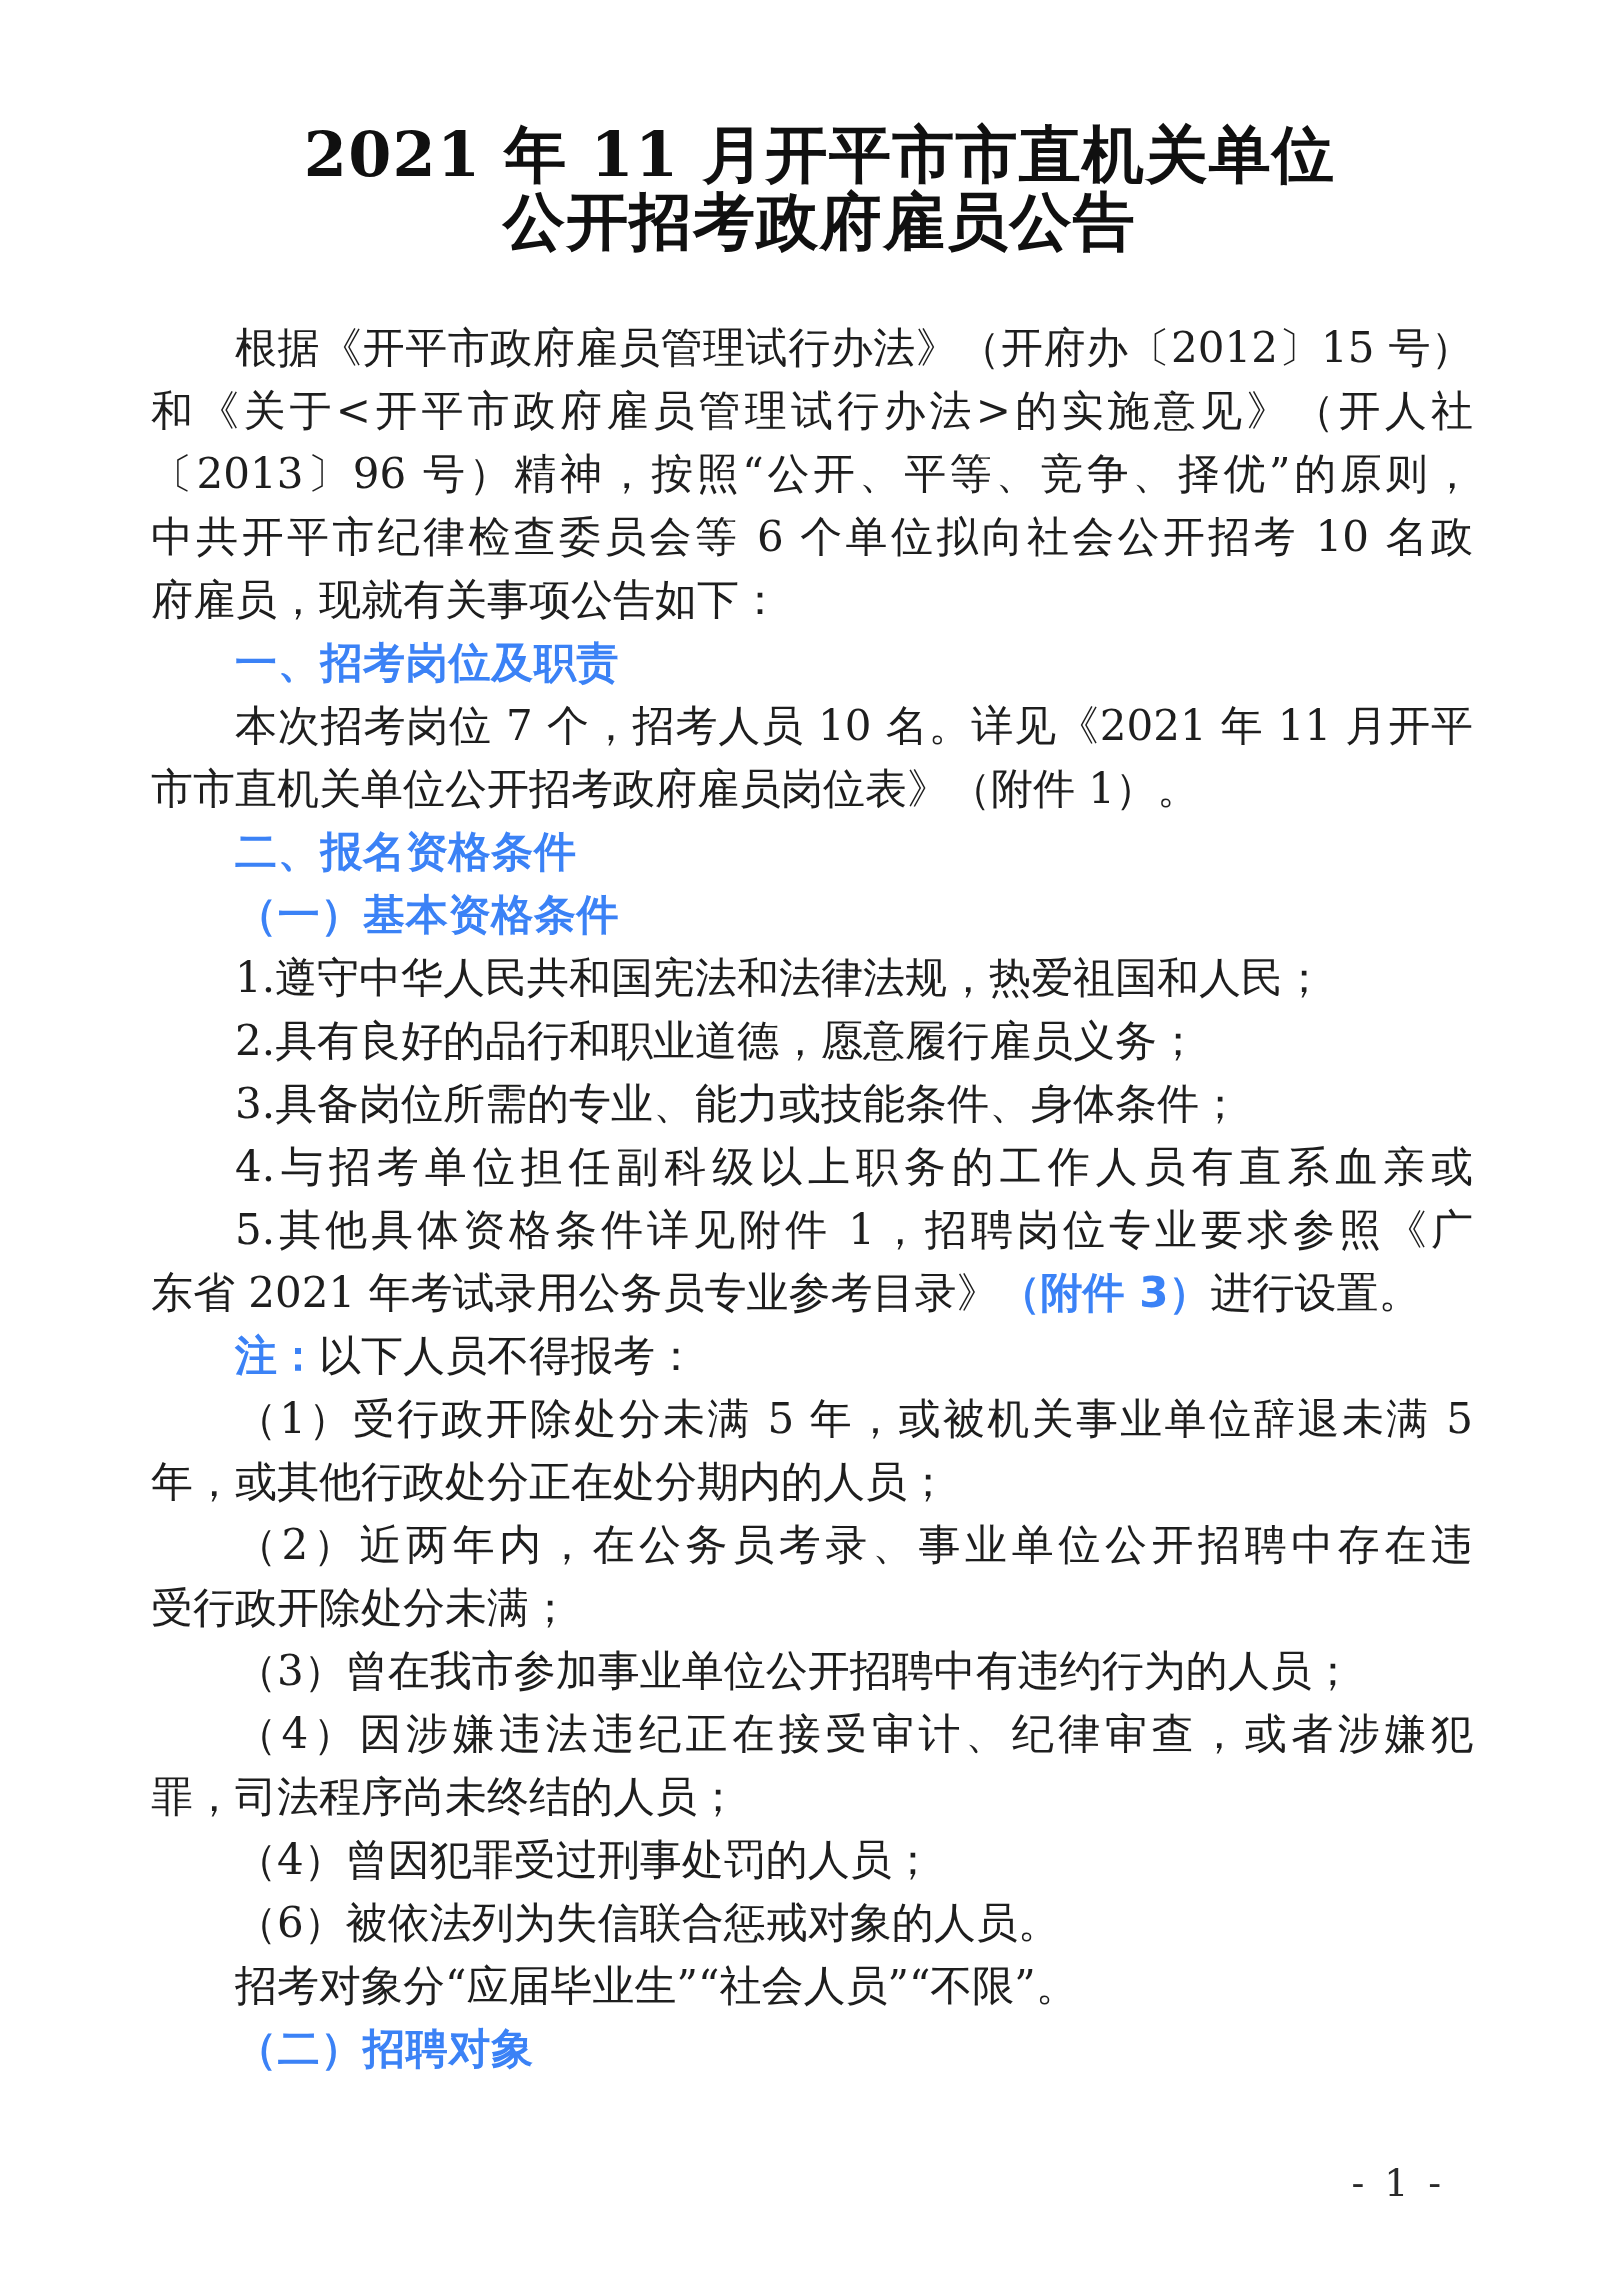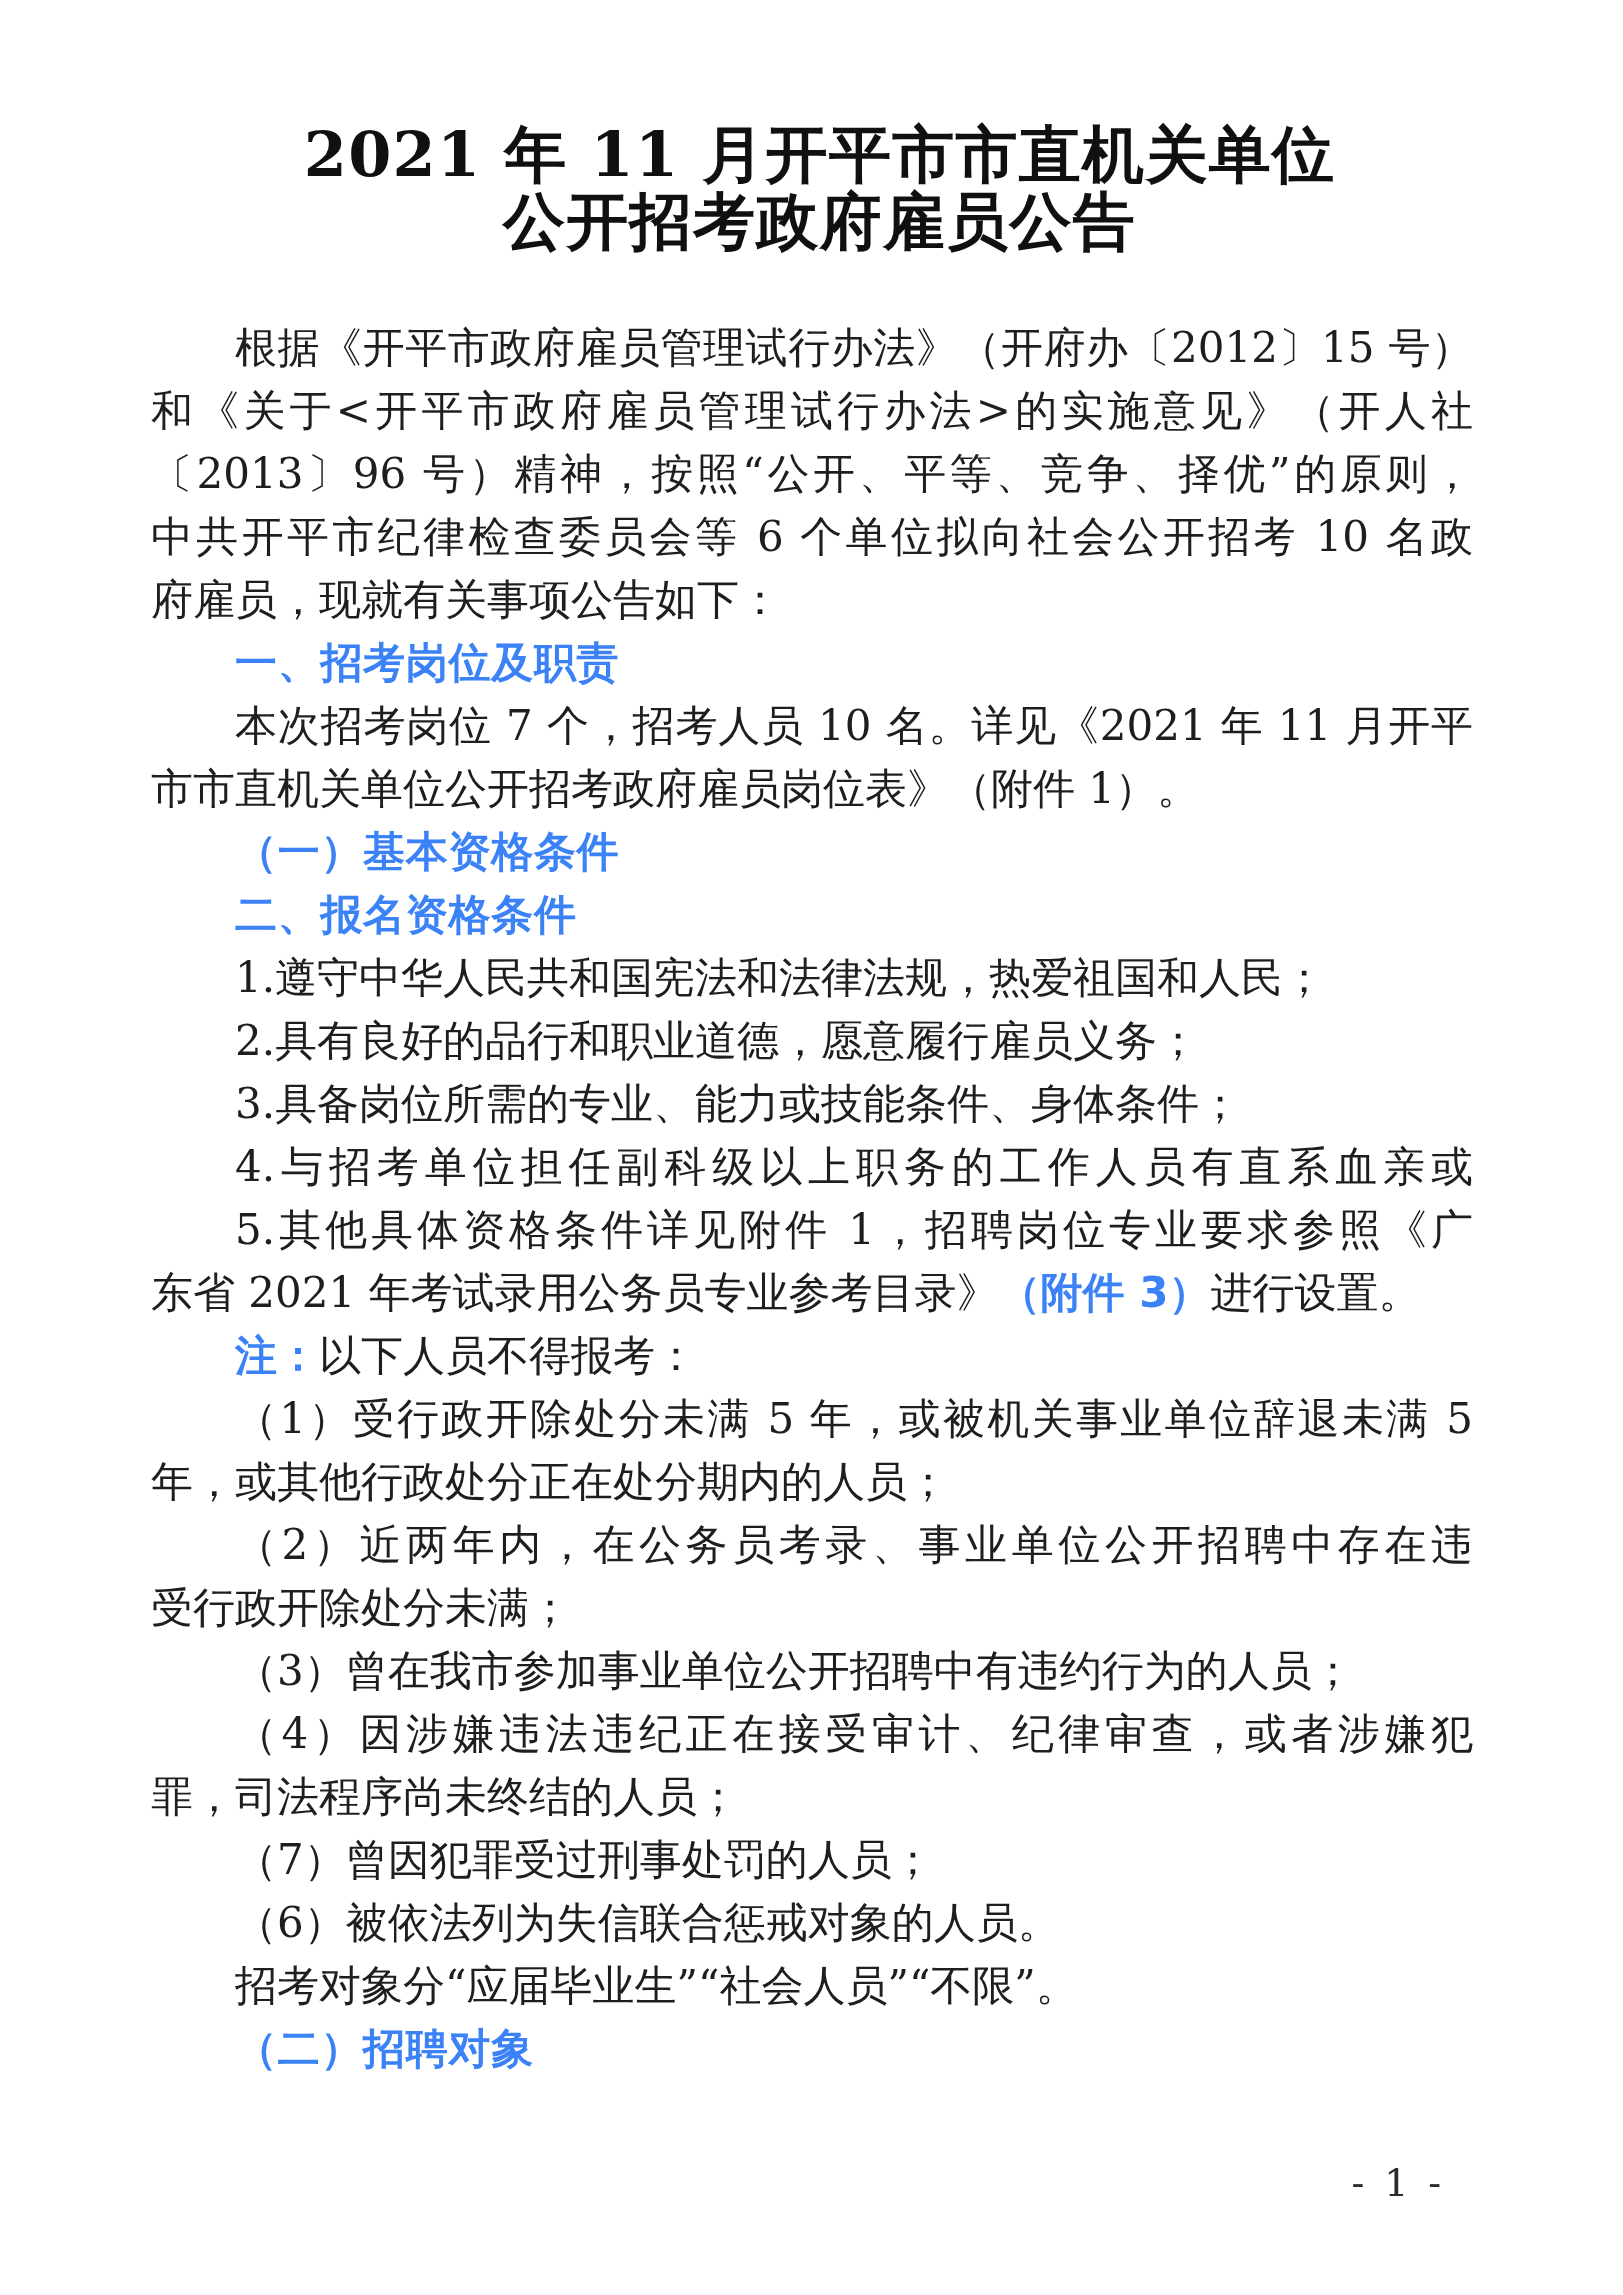--- a/index.html
+++ b/index.html
@@ -92,37 +92,37 @@
 
   <div class="body-block" id="body-lines">
       <div class="line indent fill"><span class="seg">根据《开平市政府雇员管理试行办法》（开府办〔2012〕15 号）</span></div>
       <div class="line fill"><span class="seg">和《关于&lt;开平市政府雇员管理试行办法&gt;的实施意见》（开人社</span></div>
       <div class="line fill"><span class="seg">〔2013〕96 号）精神，按照“公开、平等、竞争、择优”的原则，</span></div>
       <div class="line fill"><span class="seg">中共开平市纪律检查委员会等 6 个单位拟向社会公开招考 10 名政</span></div>
       <div class="line"><span class="seg">府雇员，现就有关事项公告如下：</span></div>
       <div class="line indent h1"><span class="seg-bold">一、招考岗位及职责</span></div>
       <div class="line indent fill"><span class="seg">本次招考岗位 7 个，招考人员 10 名。详见《2021 年 11 月开平</span></div>
       <div class="line"><span class="seg">市市直机关单位公开招考政府雇员岗位表》（附件 1）。</span></div>
+      <div class="line indent h1"><span class="seg-bold">二、报名资格条件</span></div>
       <div class="line indent h2"><span class="seg-bold">（一）基本资格条件</span></div>
-      <div class="line indent h1"><span class="seg-bold">二、报名资格条件</span></div>
       <div class="line indent"><span class="seg">1.遵守中华人民共和国宪法和法律法规，热爱祖国和人民；</span></div>
       <div class="line indent"><span class="seg">2.具有良好的品行和职业道德，愿意履行雇员义务；</span></div>
       <div class="line indent"><span class="seg">3.具备岗位所需的专业、能力或技能条件、身体条件；</span></div>
       <div class="line indent fill"><span class="seg">4.与招考单位担任副科级以上职务的工作人员有直系血亲或</span></div>
       <div class="line indent fill"><span class="seg">5.其他具体资格条件详见附件 1，招聘岗位专业要求参照《广</span></div>
       <div class="line"><span class="seg">东省 2021 年考试录用公务员专业参考目录》</span><span class="seg-bold">（附件 3）</span><span class="seg">进行设置。</span></div>
       <div class="line indent"><span class="seg-bold">注：</span><span class="seg">以下人员不得报考：</span></div>
       <div class="line indent fill"><span class="seg">（1）受行政开除处分未满 5 年，或被机关事业单位辞退未满 5</span></div>
       <div class="line"><span class="seg">年，或其他行政处分正在处分期内的人员；</span></div>
       <div class="line indent fill"><span class="seg">（2）近两年内，在公务员考录、事业单位公开招聘中存在违</span></div>
       <div class="line"><span class="seg">受行政开除处分未满；</span></div>
       <div class="line indent"><span class="seg">（3）曾在我市参加事业单位公开招聘中有违约行为的人员；</span></div>
       <div class="line indent fill"><span class="seg">（4）因涉嫌违法违纪正在接受审计、纪律审查，或者涉嫌犯</span></div>
       <div class="line"><span class="seg">罪，司法程序尚未终结的人员；</span></div>
-      <div class="line indent"><span class="seg">（7）曾因犯罪受过刑事处罚的人员；</span></div>
+      <div class="line indent"><span class="seg">（4）曾因犯罪受过刑事处罚的人员；</span></div>
       <div class="line indent"><span class="seg">（6）被依法列为失信联合惩戒对象的人员。</span></div>
       <div class="line indent"><span class="seg">招考对象分“应届毕业生”“社会人员”“不限”。</span></div>
       <div class="line indent h2"><span class="seg-bold">（二）招聘对象</span></div>
     </div>
 
   <div class="page-number">- 1 -</div>
 </div>
 
 
 </body></html>

